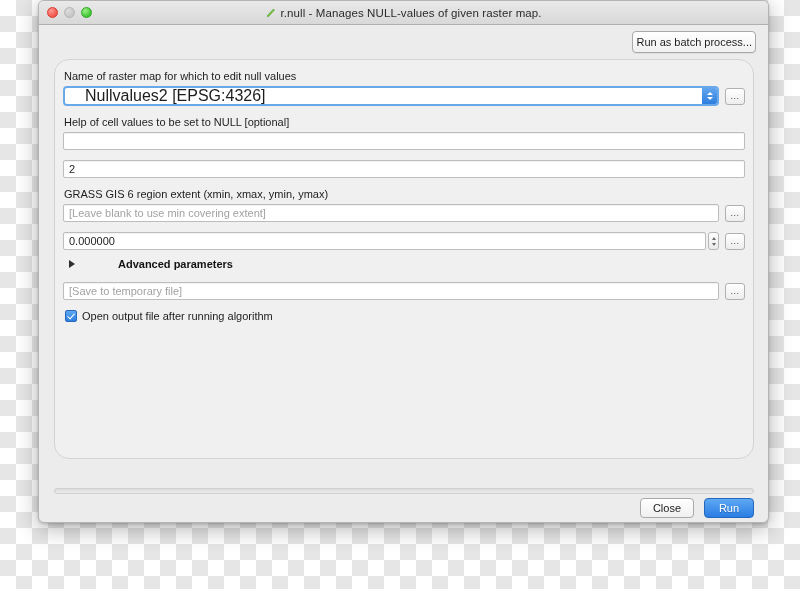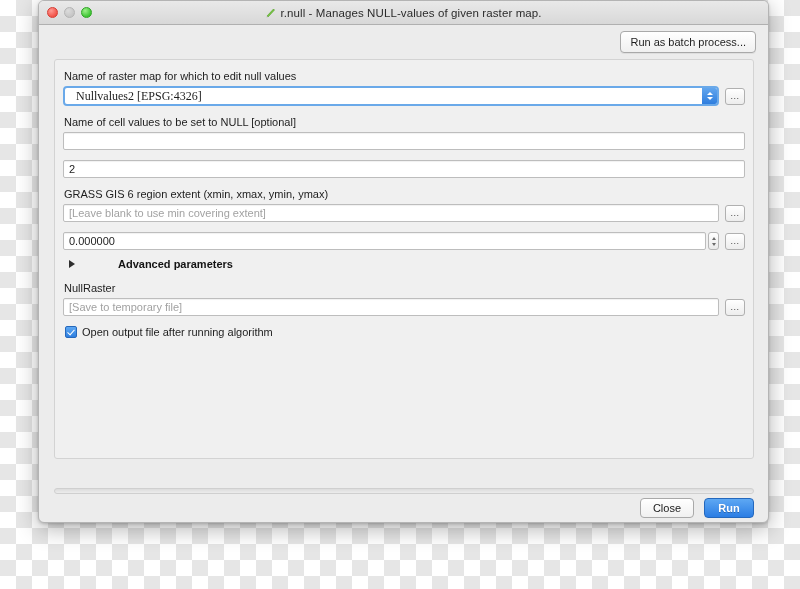--- a/index.html
+++ b/index.html
@@ -112,21 +112,21 @@
     color: #ffffff;
     font-weight: bold;
     text-shadow: 0 1px 0 rgba(0,0,0,0.25);
   }
 
   .batch-btn {
     position: absolute;
     right: 12px;
     top: 6px;
     height: 20px;
-    padding: 0 9px;
+    padding: 0 3px;
     font-size: 11px;
     color: #1e1e1e;
     background: linear-gradient(to bottom, #ffffff, #f0f0f0);
     border: 1px solid #a9a9a9;
     border-radius: 4px;
     display: flex;
     align-items: center;
     box-shadow: 0 1px 0 rgba(0,0,0,0.06);
     cursor: default;
     margin-left: 20px;
@@ -134,21 +134,21 @@
 
   
   .panel {
     position: absolute;
     left: 15px;
     top: 58px;
     width: 700px;
     height: 400px;
     background: #f0f0f0;
     border: 1px solid #d3d3d3;
-    border-radius: 3px;
+    border-radius: 15px;
     box-sizing: border-box;
     padding: 10px 8px 0 8px;
   }
 
   .field-label {
     font-size: 11px;
     color: #1d1d1d;
     margin: 0 0 3px 1px;
     line-height: 13px;
     white-space: nowrap;
@@ -185,28 +185,27 @@
     align-items: stretch;
     height: 20px;
     border: 2px solid #6aa9e9;
     border-radius: 4px;
     background: #ffffff;
     box-sizing: border-box;
     overflow: hidden;
   }
   .combo-text {
     flex: 1 1 auto;
-    font-size: 12px;
+    font-size: 16px;
     color: #1d1d1d;
     display: flex;
     align-items: center;
-    padding: 0 11px;
+    padding: 0 20px;
     white-space: nowrap;
     overflow: hidden;
-    font-family: Liberation Serif, serif;
   }
   .combo-arrow {
     width: 15px;
     background: linear-gradient(to bottom, #62a6ee, #2f7ede);
     display: flex;
     flex-direction: column;
     align-items: center;
     justify-content: center;
     gap: 2px;
   }
@@ -352,21 +351,21 @@
   }
   .btn.secondary {
     background: linear-gradient(to bottom, #ffffff, #f0f0f0);
     border: 1px solid #a9a9a9;
     color: #1a1a1a;
   }
   .btn.primary {
     background: linear-gradient(to bottom, #5ea8f3, #2b7de4);
     border: 1px solid #2468bd;
     color: #ffffff;
-    font-weight: bold;
+    font-weight: normal;
     text-shadow: 0 1px 0 rgba(0,0,0,0.25);
   }
 </style>
 </head>
 <body>
 
 <div class="window">
 
   <div class="titlebar">
     <div class="lights">
@@ -399,21 +398,21 @@
         <div class="combo-arrow">
           <span class="chev up"></span>
           <span class="chev down"></span>
         </div>
       </div>
       <div class="ellipsis-btn">
         <span>...</span>
       </div>
     </div>
 
-    <div class="field-label">Name of cell values to be set to NULL [optional]</div>
+    <div class="field-label">Help of cell values to be set to NULL [optional]</div>
     <div class="row">
       <div class="input" title=""></div>
     </div>
 
     <div class="row">
       <div class="input">2</div>
     </div>
 
     <div class="field-label">GRASS GIS 6 region extent (xmin, xmax, ymin, ymax)</div>
     <div class="row">
@@ -432,21 +431,20 @@
       <div class="ellipsis-btn">
         <span>...</span>
       </div>
     </div>
 
     <div class="disclosure">
       <span class="tri"></span>
       <span class="disclosure-label">Advanced parameters</span>
     </div>
 
-    <div class="field-label">NullRaster</div>
     <div class="row">
       <div class="input placeholder">[Save to temporary file]</div>
       <div class="ellipsis-btn">
         <span>...</span>
       </div>
     </div>
 
     <div class="checkrow">
       <span class="checkbox"></span>
       <span class="check-label">Open output file after running algorithm</span>

